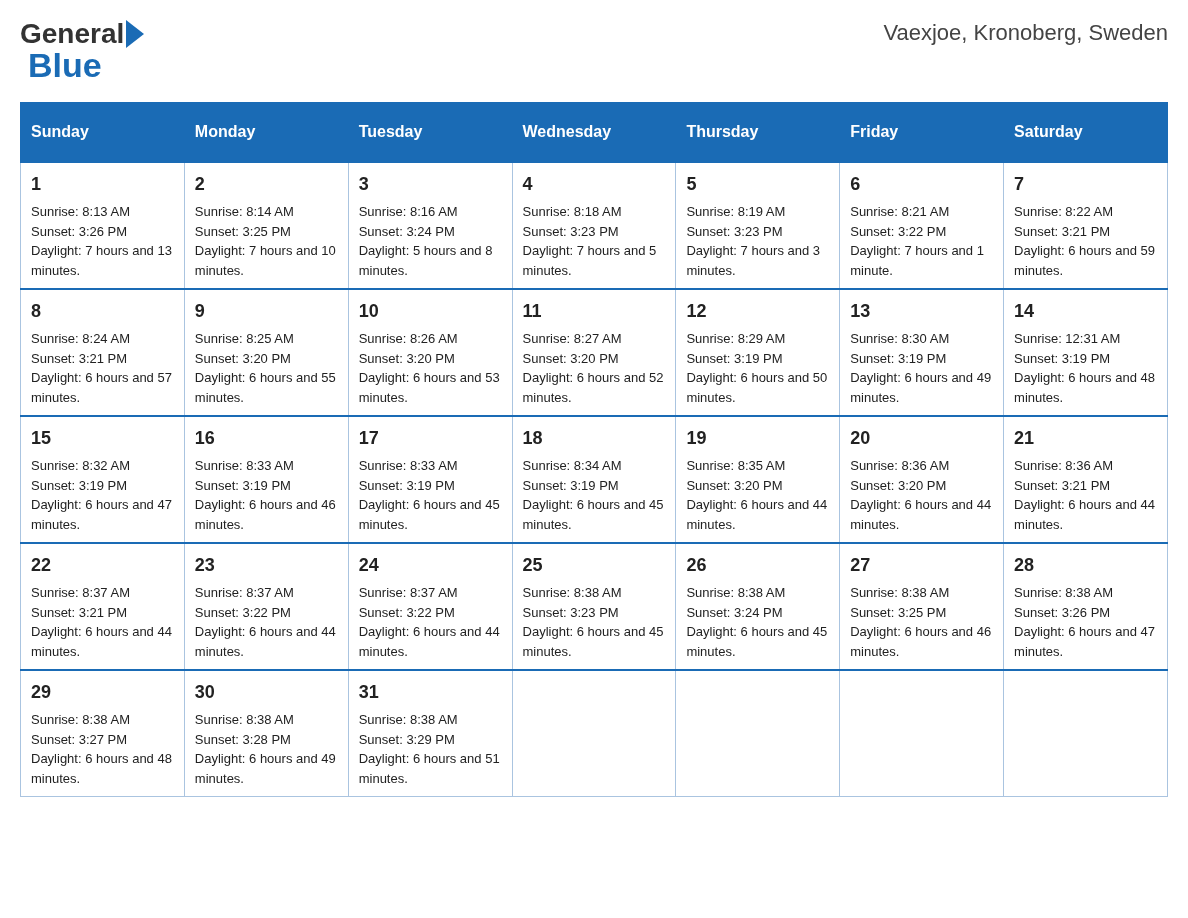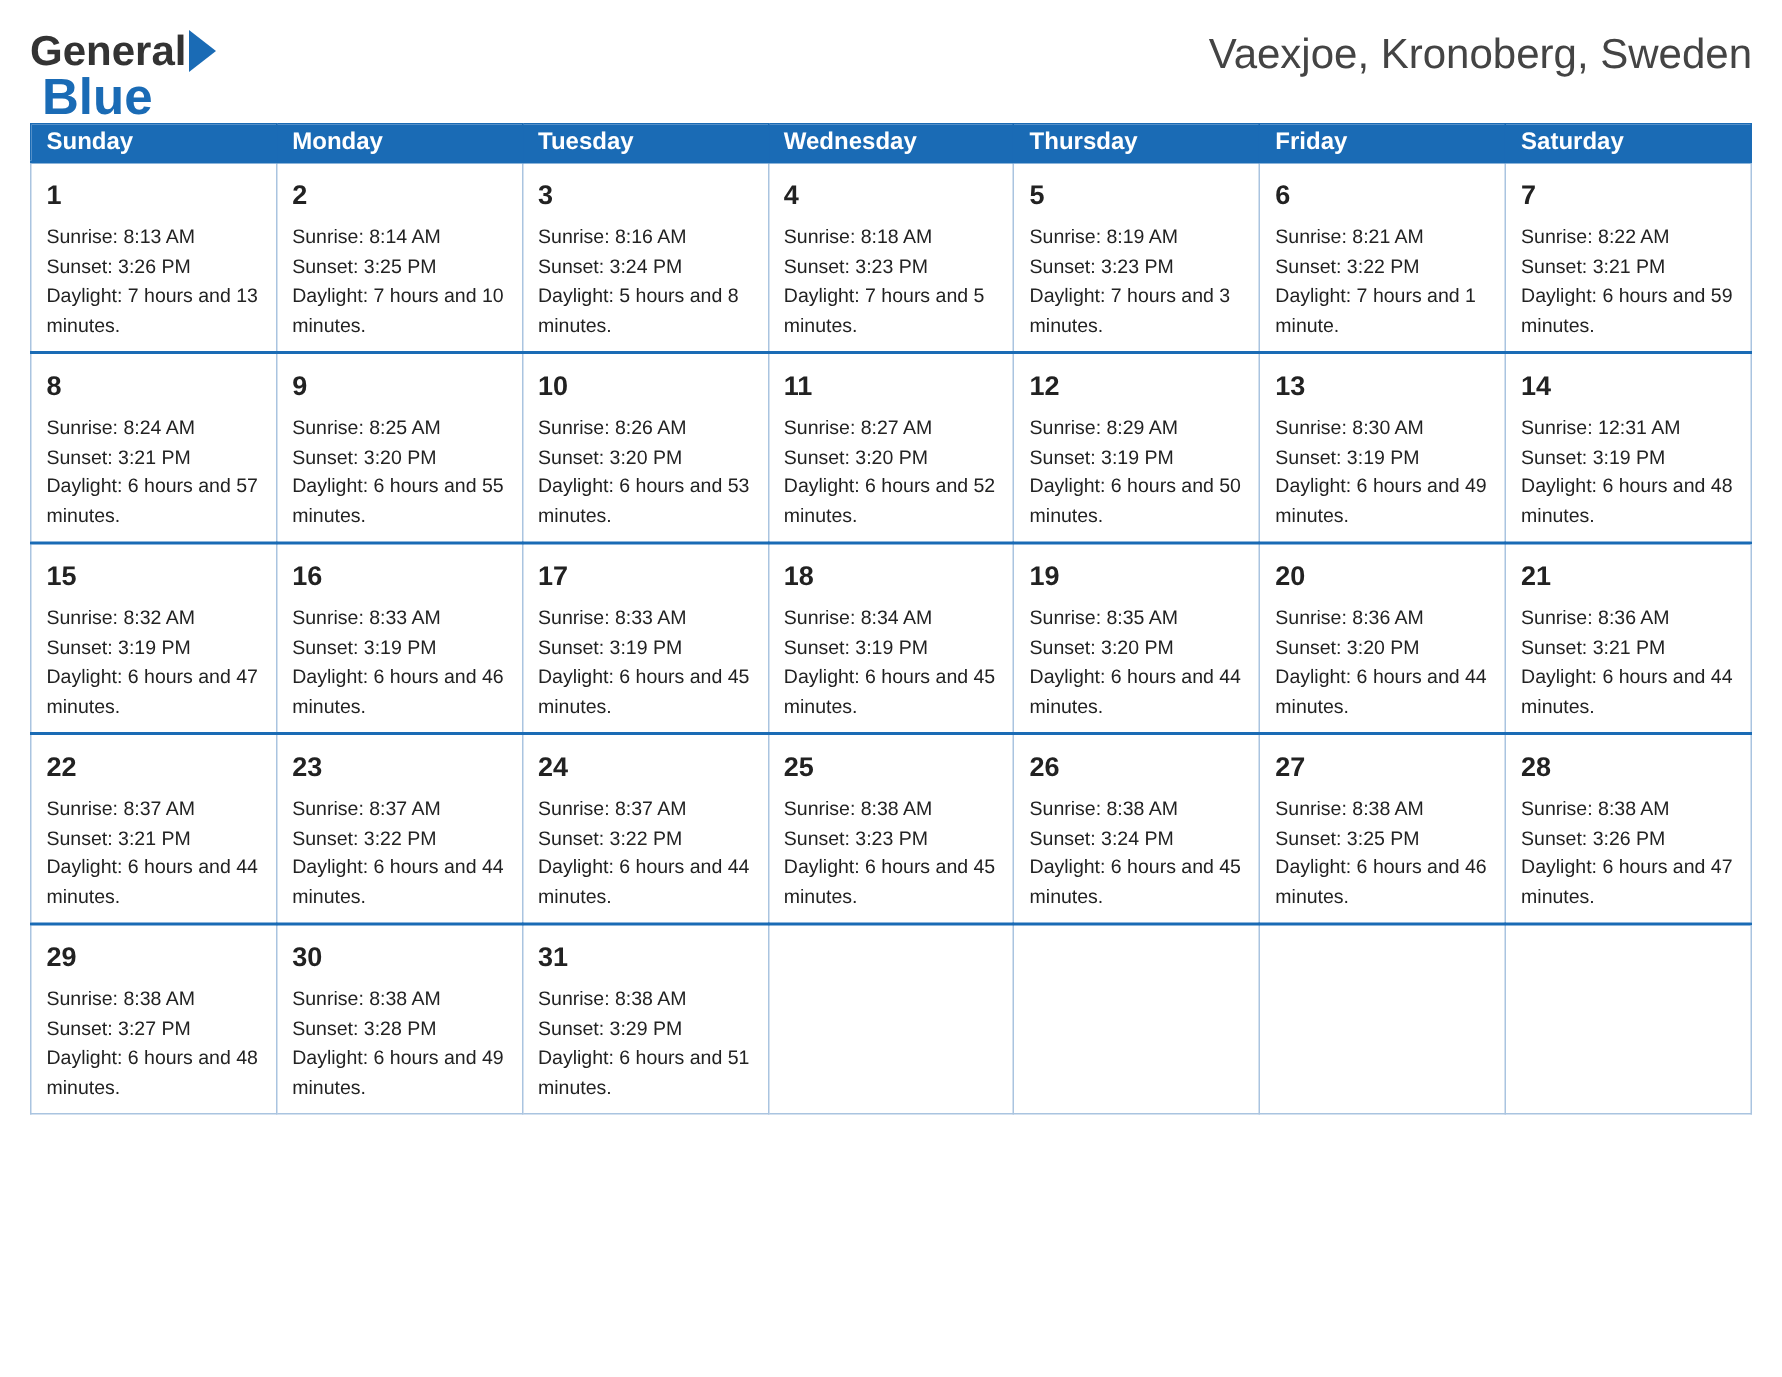--- a/index.html
+++ b/index.html
@@ -7,20 +7,21 @@
       font-family: Arial, sans-serif;
       background: #fff;
       width: 1188px;
       min-height: 918px;
       padding: 20px;
     }
     .header {
       display: flex;
       justify-content: space-between;
       align-items: flex-start;
+      margin-bottom: 20px;
     }
     .logo {
       display: flex;
       flex-direction: column;
       align-items: flex-start;
     }
     .logo-general {
       font-size: 28px;
       font-weight: bold;
       color: #333;
@@ -50,33 +51,33 @@
     .title-block {
       text-align: right;
     }
     .title-block h1 {
       font-size: 52px;
       font-weight: bold;
       color: #222;
       line-height: 1.1;
     }
     .title-block h2 {
-      font-size: 28px;
+      font-size: 22px;
       font-weight: normal;
       color: #444;
     }
     .calendar {
       width: 100%;
       border-collapse: collapse;
       border: 1px solid #1a6bb5;
     }
     .calendar th {
       background-color: #1a6bb5;
       color: #fff;
-      padding: 3px 10px;
+      padding: 20px 10px;
       text-align: left;
       font-size: 16px;
       font-weight: bold;
       border: 1px solid #1a6bb5;
     }
     .calendar td {
       vertical-align: top;
       padding: 8px 10px;
       border: 1px solid #aac4e0;
       width: 14.28%;

